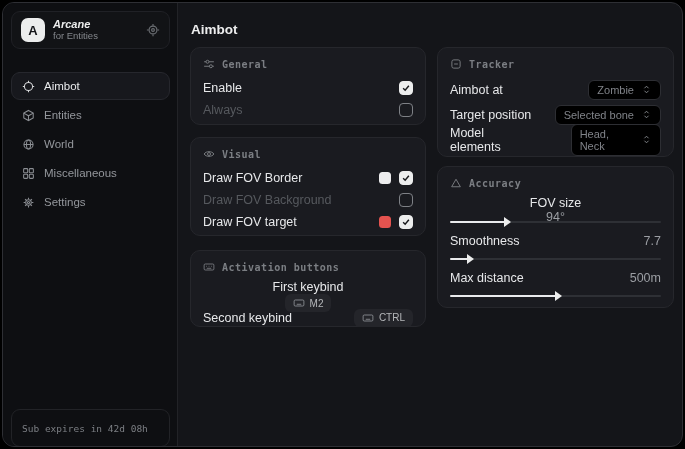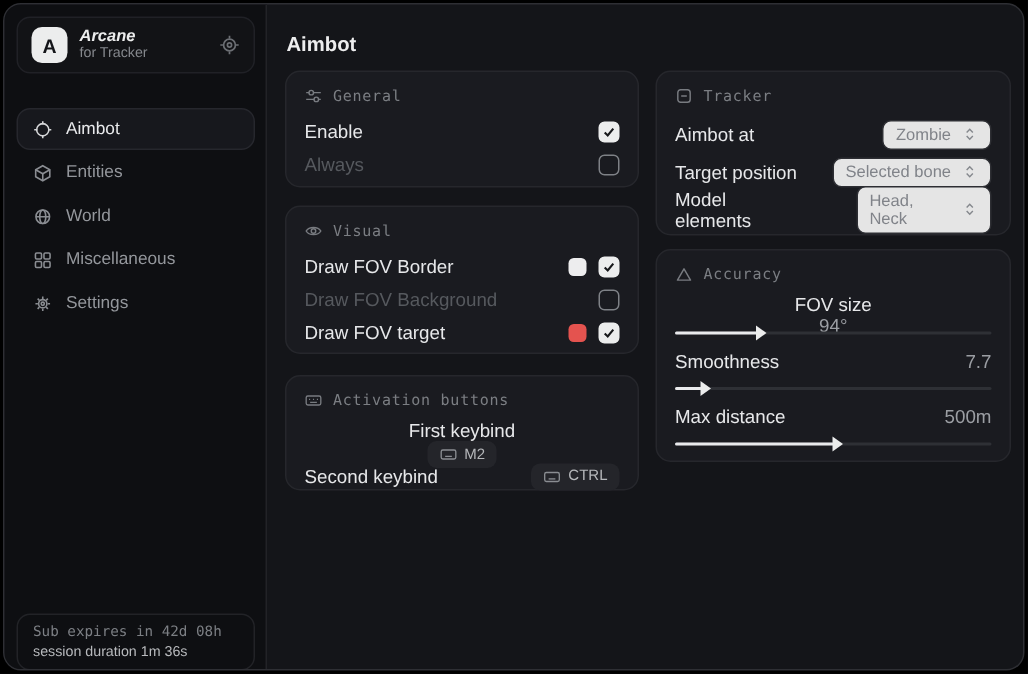--- a/index.html
+++ b/index.html
@@ -47,21 +47,21 @@
   .subline1 { font-family:"DejaVu Sans Mono", monospace; font-size:9.5px; color:#7c7f84; white-space:nowrap; }
   .subline2 { font-size:9.5px; color:#b8babd; white-space:nowrap; }
   
   #main-title { position:absolute; left:188px; top:19px; color:#ededee; font-size:13.5px; font-weight:bold; }
   .card {
     position:absolute; background:#1a1b20; border:1px solid #26272c; border-radius:10px;
     padding:10px 12px;
   }
   .card-head { display:flex; align-items:center; gap:7px; margin-bottom:7px; }
   .card-head .hicon { width:12px; height:12px; color:#787b80; flex:0 0 auto; }
-  .card-title { font-family:"DejaVu Sans Mono", monospace; font-size:10px; color:#7b7e83; letter-spacing:.5px; }
+  .card-title { font-family:"DejaVu Sans Mono", monospace; font-size:10px; color:#7b7e83; letter-spacing:.5px;font-weight:bold; }
   .row { display:flex; align-items:center; justify-content:space-between; height:22px; }
   .row-label { color:#e7e8ea; font-size:12.5px; }
   .row-label.dim { color:#56595e; }
   .controls { display:flex; align-items:center; gap:8px; }
   
   .checkbox {
     width:14px; height:14px; border-radius:4px; border:1.5px solid #7e8186;
     background:transparent; cursor:pointer; display:flex; align-items:center; justify-content:center;
   }
   .checkbox svg { display:none; width:10px; height:10px; }
@@ -70,21 +70,21 @@
   
   .swatch { width:12px; height:12px; border-radius:3.5px; cursor:pointer; }
   
   .keybtn {
     display:flex; align-items:center; gap:5px; background:#24252a; border-radius:6px;
     padding:3px 8px; color:#b5b7ba; font-size:10px; cursor:pointer;
   }
   .keybtn .kicon { width:12px; height:12px; color:#8a8d92; }
   
   .dropdown {
-    display:flex; align-items:center; gap:7px; background:#e5e5e5; border:1px solid #2d2e33;
+    display:flex; align-items:center; gap:7px; background:#000000; border:1px solid #2d2e33;
     border-radius:6px; padding:3px 8px; color:#808389; font-size:11px; cursor:pointer;
   }
   .dropdown .dicon { width:11px; height:11px; color:#85888d; }
   
   .slider-group { margin-bottom:8px; }
   .slider-track { position:relative; height:2px; background:#2e3035; border-radius:2px; margin-top:9px; margin-bottom:10px; cursor:pointer; }
   .slider-fill  { position:relative; height:2px; background:#e9eaec; border-radius:2px; }
   .slider-thumb {
     position:absolute; right:-6px; top:-4px; width:0; height:0; cursor:pointer;
     border-left:7px solid #eceded; border-top:5px solid transparent; border-bottom:5px solid transparent;
@@ -97,21 +97,21 @@
 
 <div id="stage">
 <div id="window">
 
   <div id="sidebar">
 
     <div class="brandbox">
       <div class="logo">A</div>
       <div class="brandtext">
         <div class="brandname">Arcane</div>
-        <div class="brandsub">for Tracker</div>
+        <div class="brandsub">for Entities</div>
       </div>
       <span class="brand-gear">
         <svg viewBox="0 0 16 16" fill="none" stroke="currentColor" stroke-width="1.3" width="14" height="14">
           <circle cx="8" cy="8" r="4.5"></circle>
               <circle cx="8" cy="8" r="1.6"></circle>
           <line x1="8" y1="1" x2="8" y2="3"></line>
               <line x1="8" y1="13" x2="8" y2="15"></line>
           <line x1="1" y1="8" x2="3" y2="8"></line>
               <line x1="13" y1="8" x2="15" y2="8"></line>
         </svg>
@@ -178,21 +178,20 @@
             <line x1="12.2" y1="3.8" x2="10.8" y2="5.2"></line>
                 <line x1="5.2" y1="10.8" x2="3.8" y2="12.2"></line>
           </svg>
         </span>
         <span>Settings</span>
       </div>
     </div>
 
     <div class="subbox">
       <div class="subline1">Sub expires in 42d 08h</div>
-      <div class="subline2">session duration 1m 36s</div>
     </div>
   </div>
 
   <div id="main-title">Aimbot</div>
 
   <div class="card" style="left:187px; top:44px; width:236px; height:78px;">
     <div class="card-head">
       <span class="hicon">
         <svg viewBox="0 0 16 16" fill="none" stroke="currentColor" stroke-width="1.3" width="12" height="12">
           <line x1="1.5" y1="5" x2="14.5" y2="5"></line>

